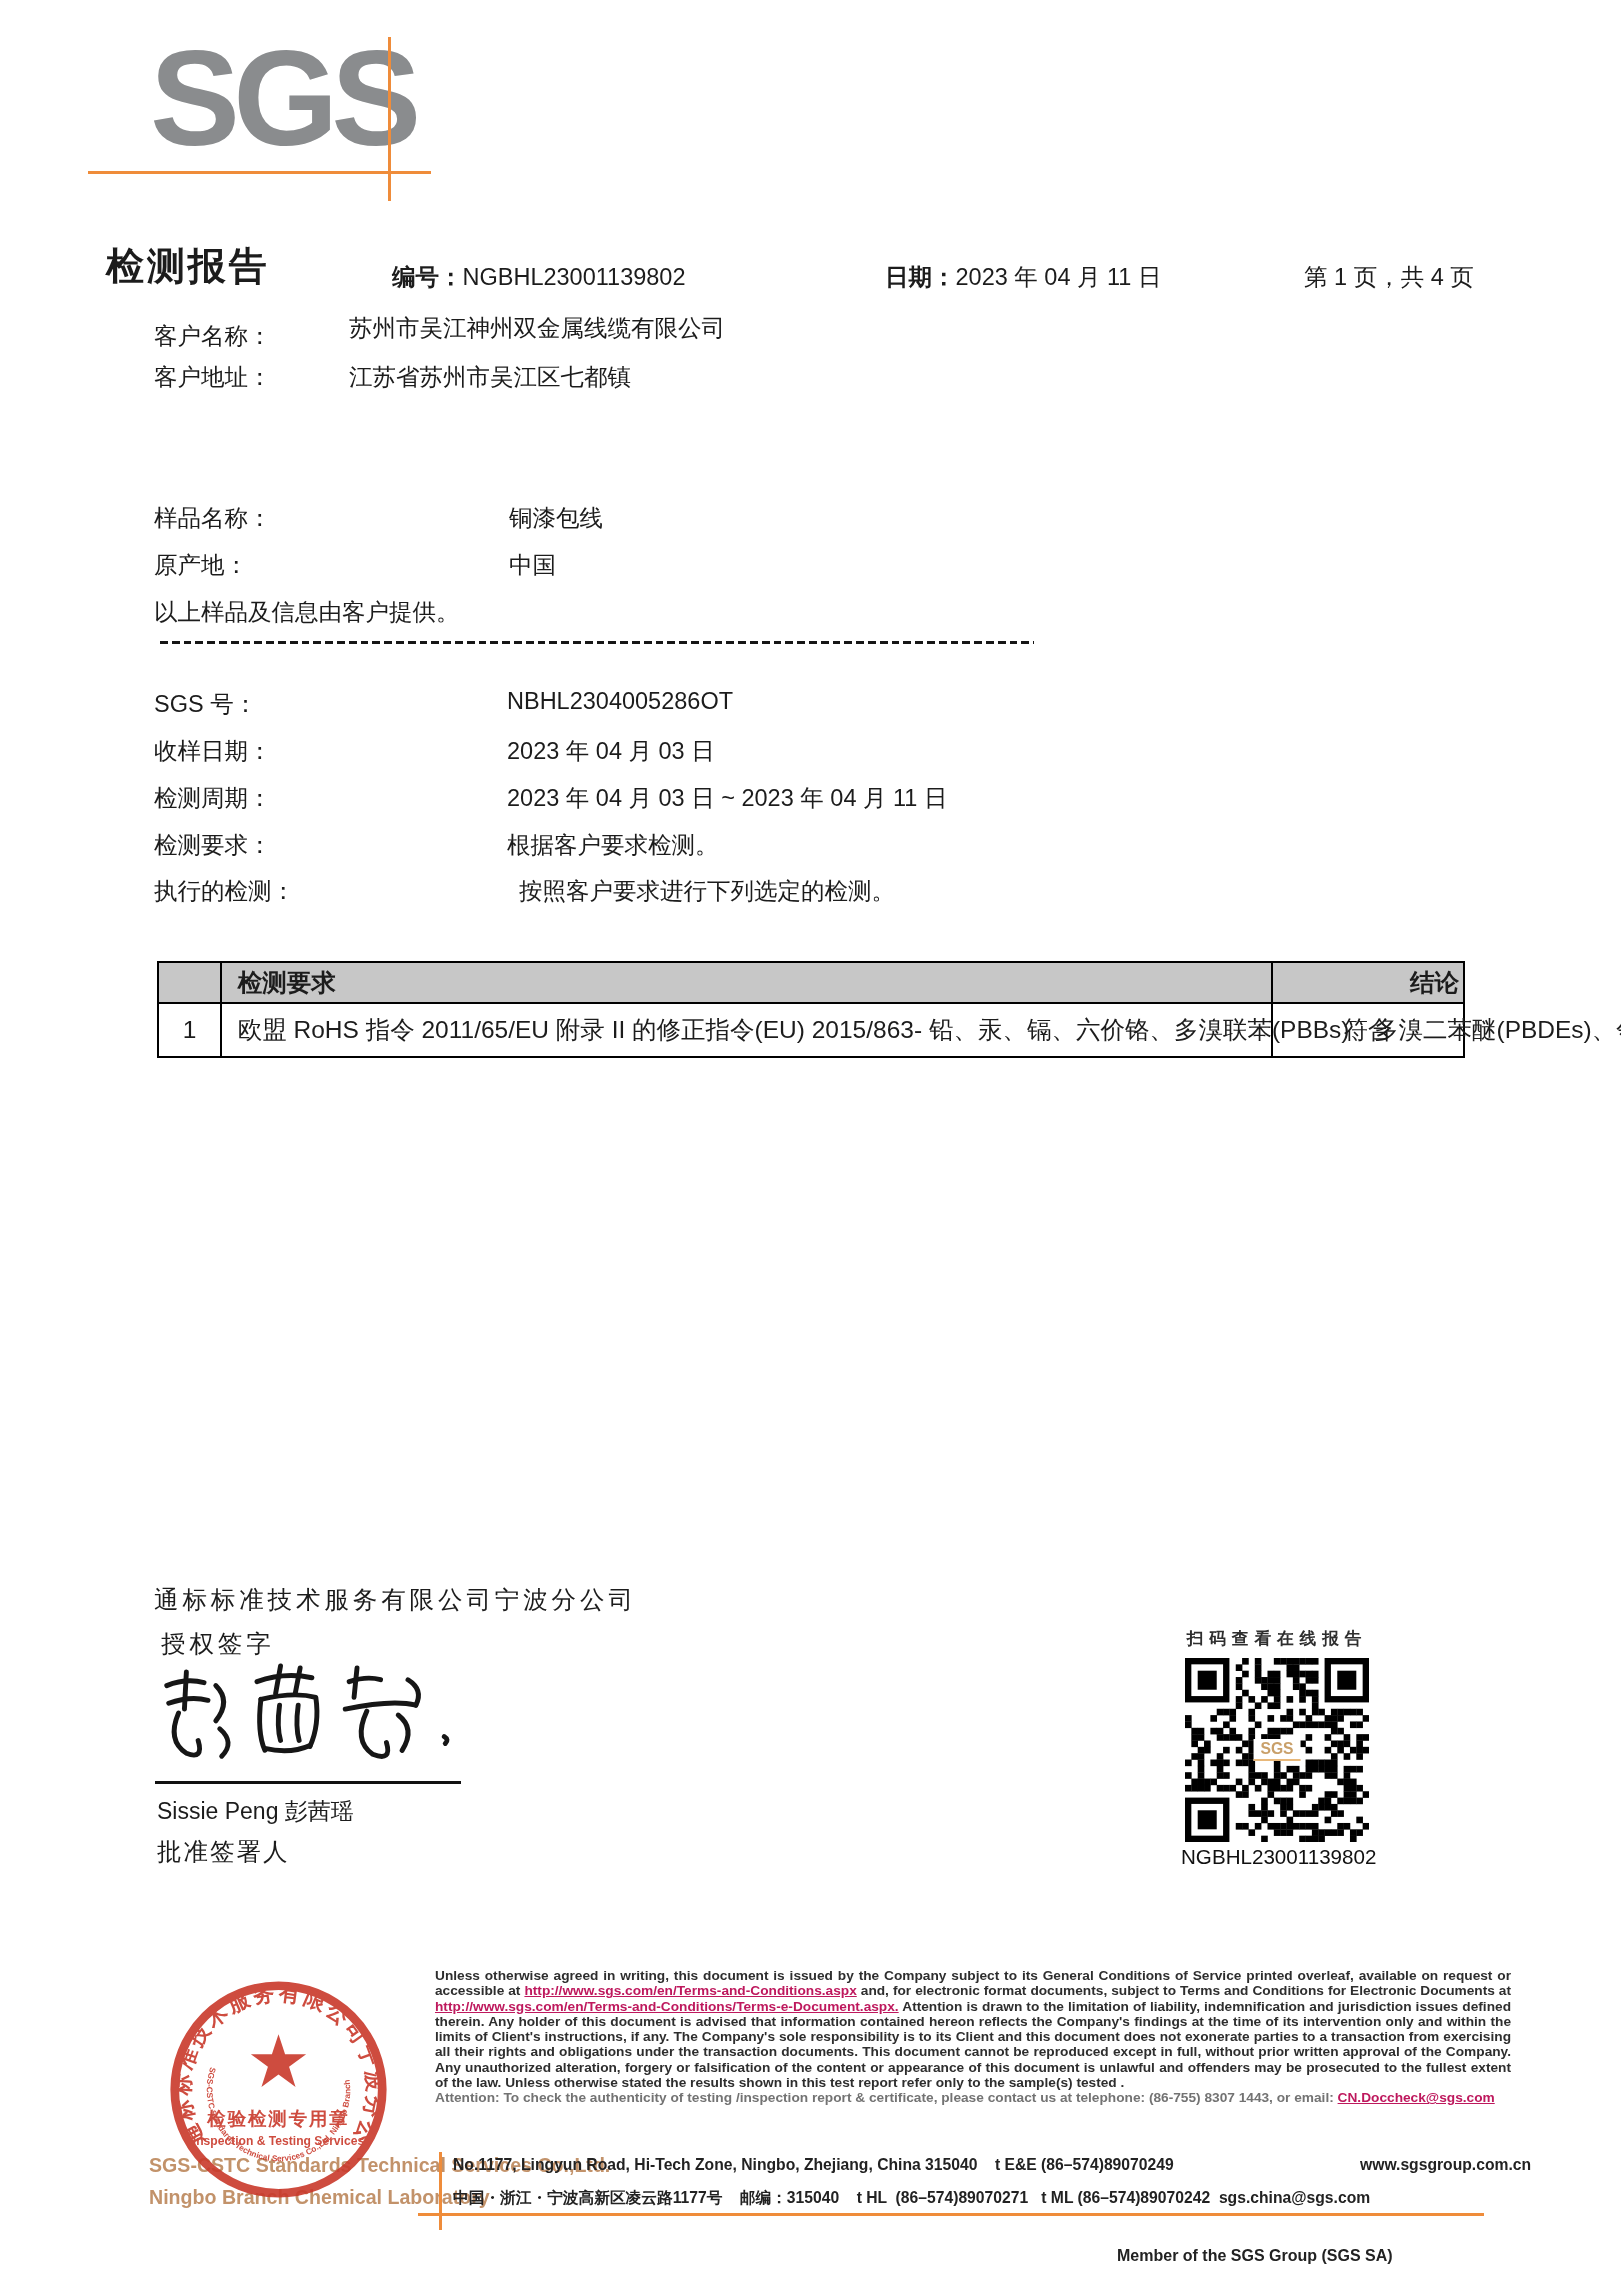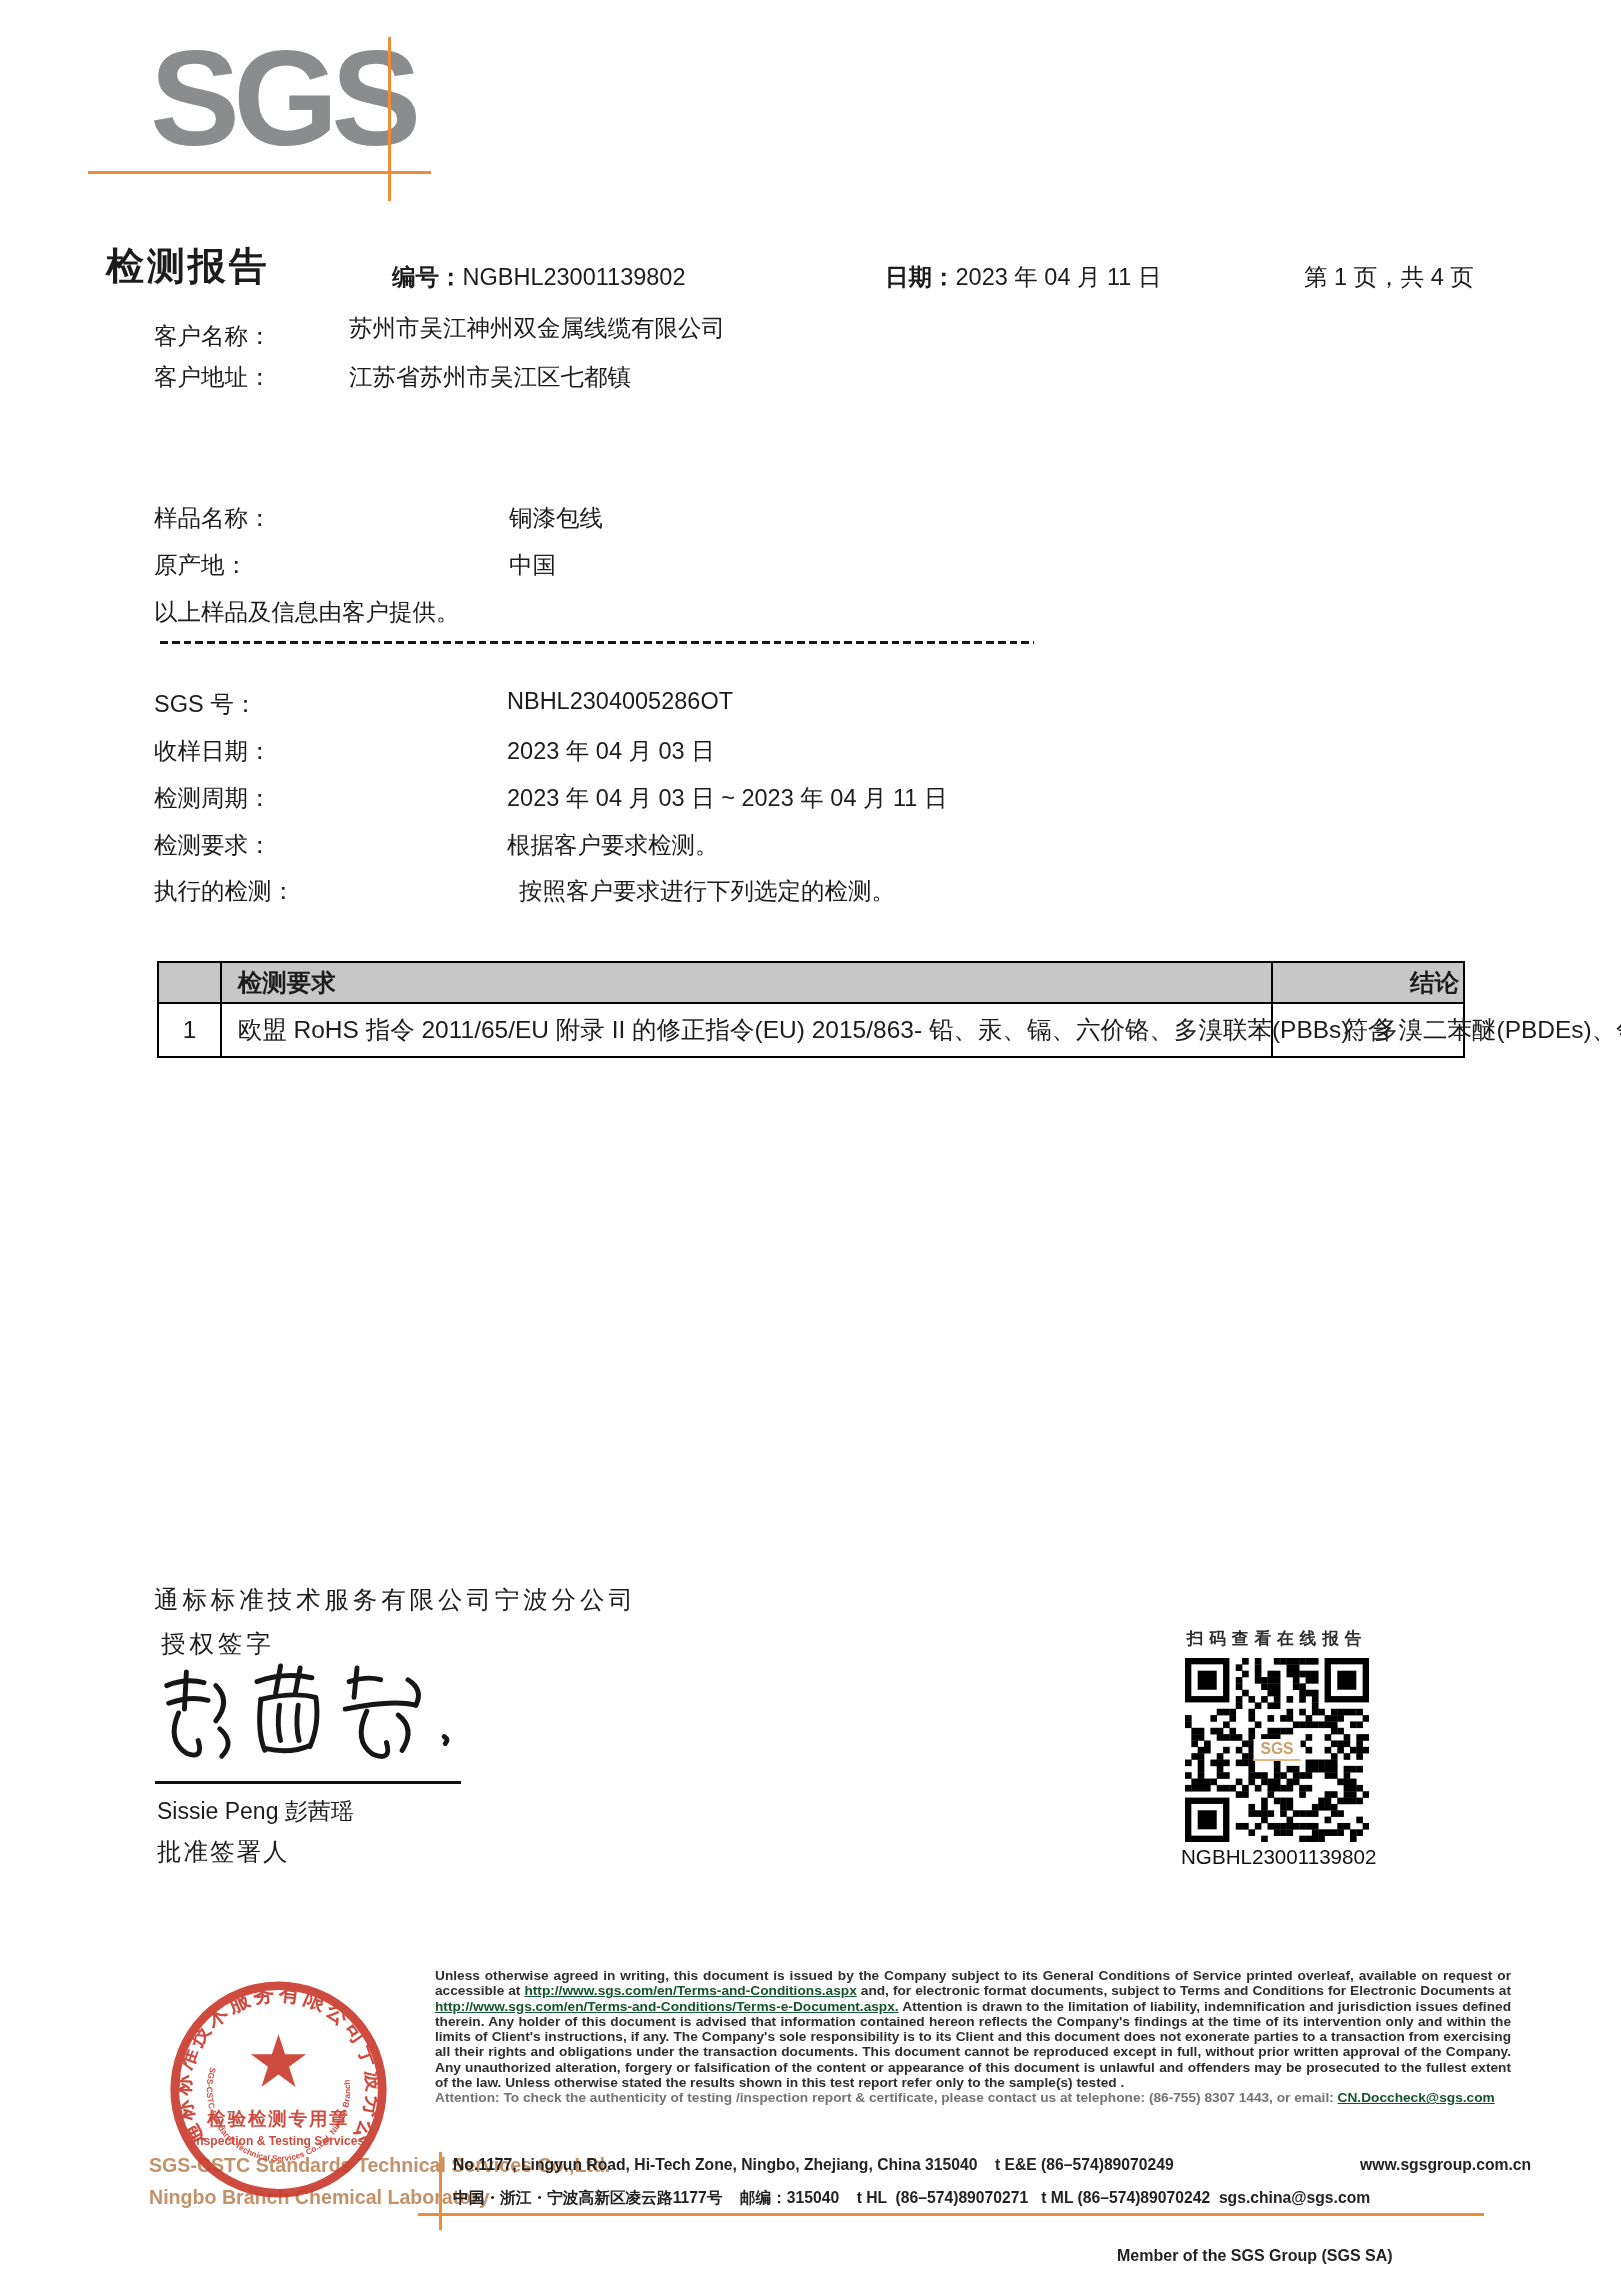--- a/index.html
+++ b/index.html
@@ -31,21 +31,21 @@
   
   .qr-caption{font-size:16.7px;font-weight:bold;letter-spacing:5.9px;color:#2e2e2e;}
   .qr-code-text{font-size:20.6px;color:#111;}
   .qr-wrap{position:absolute;}
   .qr-watermark{position:absolute;left:50%;top:50%;transform:translate(-50%,-50%);
     background:#fff;padding:1px 6.9px;font-weight:bold;font-size:15.7px;color:#c9a06a;
     border-bottom:2.9px solid #e8b87a;}
   
   .legal{position:absolute;left:435px;top:1968px;width:1076px;font-size:13.7px;line-height:15.3px;
     text-align:justify;color:#2e2e2e;font-weight:bold;}
-  .legal a{color:#14532d;}
+  .legal a{color:#be185d;}
   .attention{color:#737373;font-weight:bold;}
   
   .lab-name{position:absolute;color:#c2926a;font-size:19.6px;font-weight:bold;white-space:pre;}
   .addr{font-size:15.7px;font-weight:bold;color:#222;white-space:pre;text-align:center;}
   .member{position:absolute;font-size:16px;font-weight:bold;color:#222;}
   .stamp{position:absolute;opacity:.9;}
 </style>
 </head>
 <body>
 

